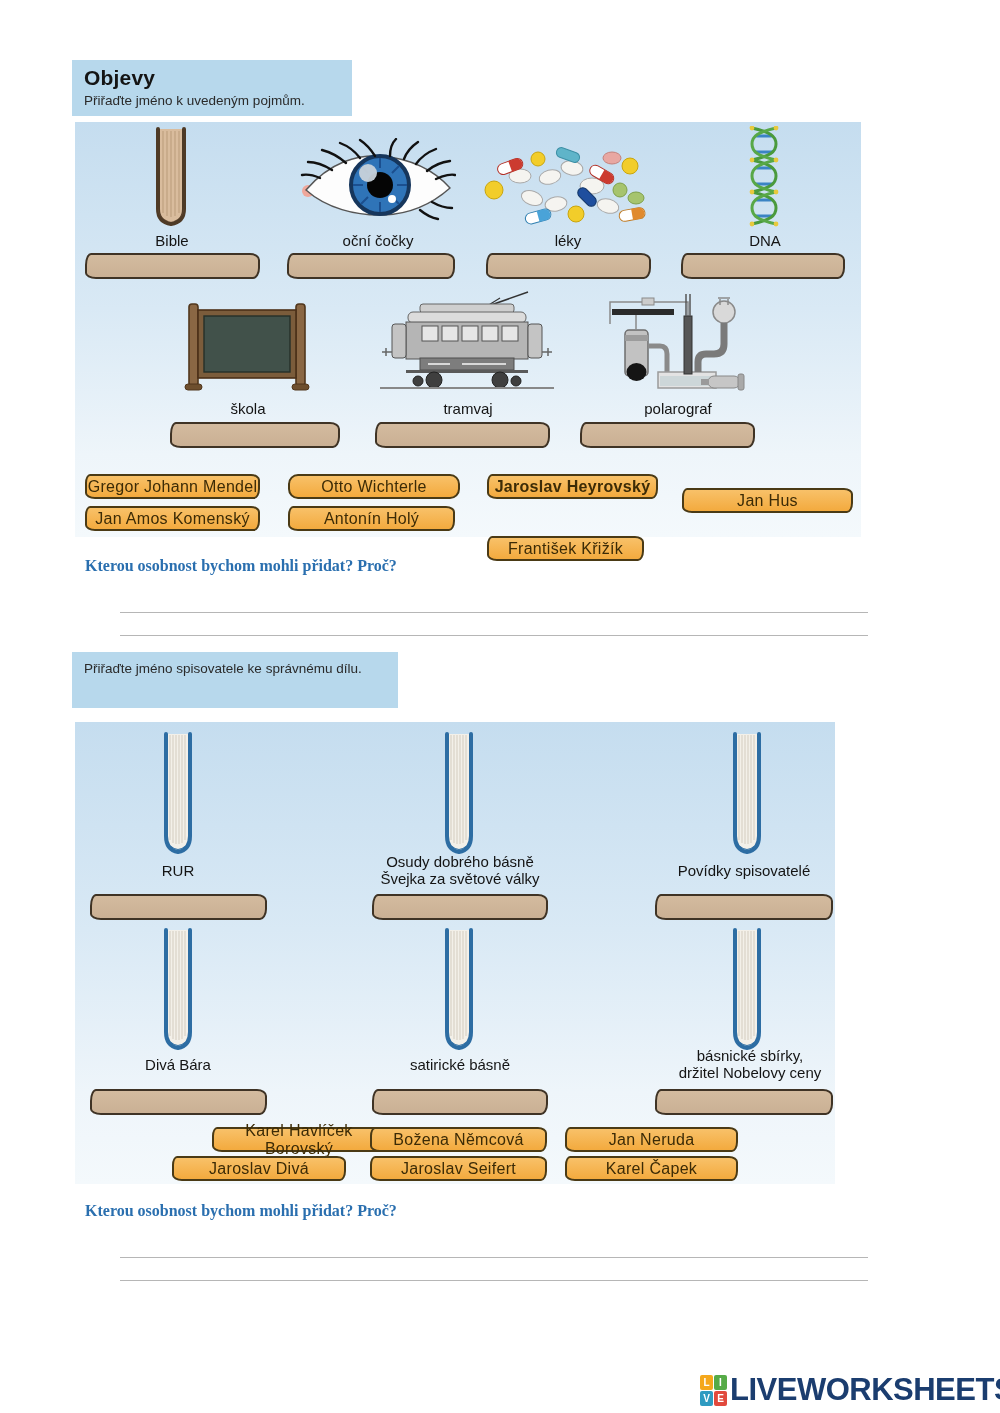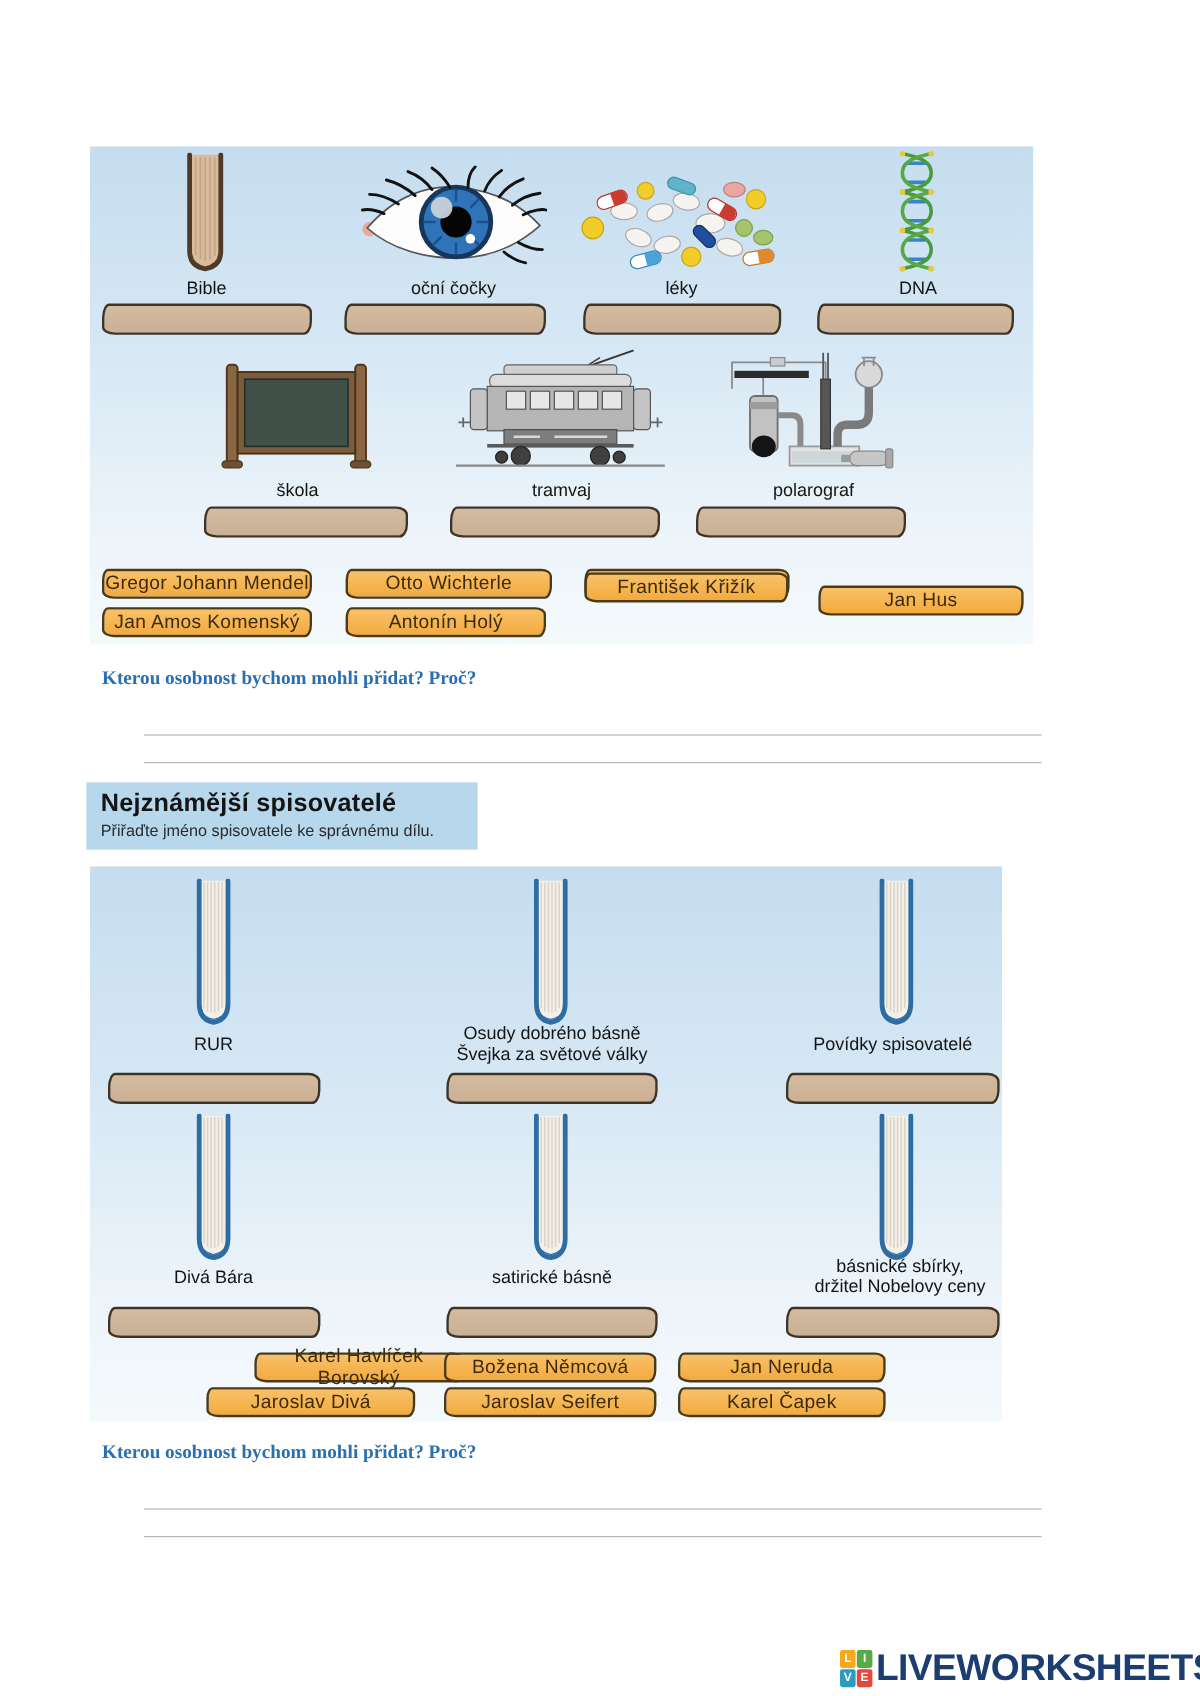--- a/index.html
+++ b/index.html
@@ -27,20 +27,24 @@
         display:flex;align-items:center;justify-content:center;font-family:"Liberation Sans",sans-serif;}
   .logo-text{font-size:31px;font-weight:bold;color:#1b3d6f;letter-spacing:-.5px;margin-left:3px;
              font-family:"Liberation Sans",sans-serif;}
   svg{display:block;}
 </style>
 </head>
 <body>
 
 <div class="page">
 
+  <div class="abs titlebox" style="left:72px;top:60px;width:280px;height:56px;">
+    <div class="t">Objevy</div>
+    <div class="st">Přiřaďte jméno k uvedeným pojmům.</div>
+  </div>
 
   <div class="abs panel" style="left:75px;top:122px;width:786px;height:415px;"></div>
 
   <svg class="abs" style="left:153px;top:127px;" width="36" height="102" viewBox="0 0 36 102">
     <path d="M5,2 L5,82 Q5,95 18,97 Q31,95 31,82 L31,2" fill="#d9bc9d" stroke="#4e3a26" stroke-width="4" stroke-linecap="round"></path>
     <path d="M10,4 V86 M14,4 V89 M18,4 V90 M22,4 V89 M26,4 V86" stroke="#c2a584" stroke-width="1.4" fill="none"></path>
     <path d="M5,78 Q5,92 18,95 Q31,92 31,78 L31,84 Q29,93 18,95 Q7,93 5,84 Z" fill="#5d452f"></path>
   </svg>
 
   <svg class="abs" style="left:300px;top:138px;" width="156" height="92" viewBox="0 0 156 92">
@@ -201,33 +205,32 @@
 
   <div class="abs ilabel" style="left:158px;top:400px;width:180px;">škola</div>
   <div class="abs ilabel" style="left:378px;top:400px;width:180px;">tramvaj</div>
   <div class="abs ilabel" style="left:588px;top:400px;width:180px;">polarograf</div>
 
   <div class="abs slot" style="left:170px;top:422px;width:170px;height:26px;"></div>
   <div class="abs slot" style="left:375px;top:422px;width:175px;height:26px;"></div>
   <div class="abs slot" style="left:580px;top:422px;width:175px;height:26px;"></div>
 
   <div class="abs tag" style="left:85px;top:474px;width:175px;height:25px;">Gregor Johann Mendel</div>
-  <div class="abs tag" style="left:288px;top:474px;width:172px;height:25px;">Otto Wichterle</div>
+  <div class="abs tag" style="left:288px;top:474px;width:172px;height:25px;border-radius:10px;">Otto Wichterle</div>
   <div class="abs tag" style="left:487px;top:474px;width:171px;height:25px;font-weight:bold;">Jaroslav Heyrovský</div>
   <div class="abs tag" style="left:682px;top:488px;width:171px;height:25px;">Jan Hus</div>
   <div class="abs tag" style="left:85px;top:506px;width:175px;height:25px;">Jan Amos Komenský</div>
   <div class="abs tag" style="left:288px;top:506px;width:167px;height:25px;">Antonín Holý</div>
-  <div class="abs tag" style="left:487px;top:477px;width:170px;height:25px;">František Křižík</div>
+  <div class="abs tag" style="left:487px;top:536px;width:157px;height:25px;">František Křižík</div>
 
   <div class="abs question" style="left:85px;top:557px;width:620px;">Kterou osobnost bychom mohli přidat? Proč?</div>
   <div class="abs ansline" style="left:120px;top:612px;width:748px;"></div>
   <div class="abs ansline" style="left:120px;top:635px;width:748px;"></div>
 
   <div class="abs titlebox" style="left:72px;top:652px;width:326px;height:56px;">
-    <div class="t">Nejznámější  spisovatelé</div>
     <div class="st">Přiřaďte jméno spisovatele ke správnému dílu.</div>
   </div>
 
   <div class="abs panel" style="left:75px;top:722px;width:760px;height:462px;"></div>
 
   <svg class="abs" style="left:162px;top:732px;" width="32" height="126" viewBox="0 0 32 126">
     <path d="M4,2 L4,104 Q4,118 16,120 Q28,118 28,104 L28,2" fill="#f3f0e9" stroke="#2d6da3" stroke-width="4" stroke-linecap="round"></path>
     <path d="M8,3 V108 M11,3 V111 M14,3 V112 M17,3 V112 M20,3 V111 M23,3 V108" stroke="#d9d3c7" stroke-width="1.2" fill="none"></path>
     <path d="M4,100 Q4,116 16,118 Q28,116 28,100 L28,106 Q26,115 16,117 Q6,115 4,106 Z" fill="#2d6da3"></path>
   </svg>

